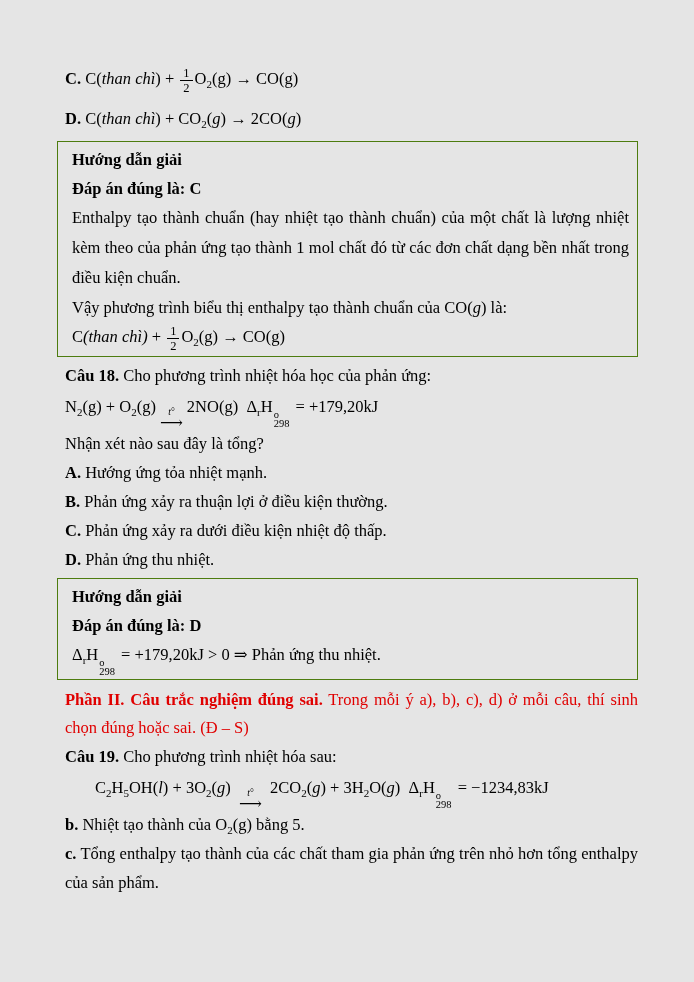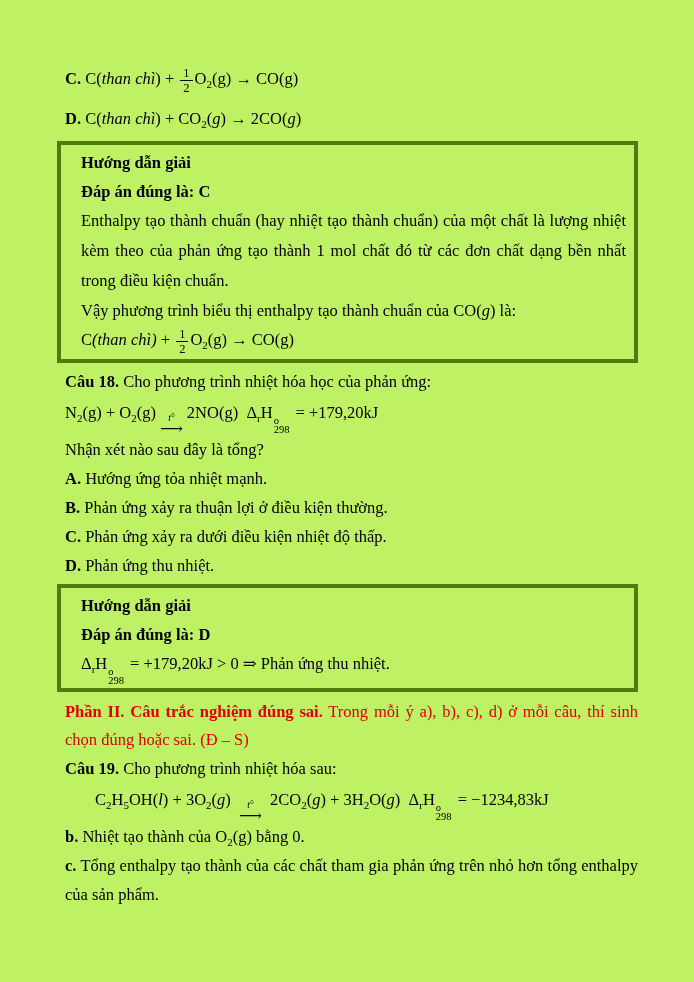--- a/index.html
+++ b/index.html
@@ -1,33 +1,33 @@
 <!DOCTYPE html>
 <html><head>
 <meta charset="utf-8">
 <style>
   html,body{margin:0;padding:0;background:#ffffff;}
   .page{
-    position:relative;width:694px;height:982px;background:#bef264;overflow:hidden;
+    position:relative;width:694px;height:982px;background:#e5e5e5;overflow:hidden;
     font-family:"Liberation Serif","DejaVu Serif",serif;
     font-size:16.5px;color:#000000;
   }
   .content{padding:56px 56px 0 57px;}
   .line{line-height:29px;padding-left:8px;}
   .b{font-weight:bold;}
   .i{font-style:italic;}
   .red{color:#e00000;}
   .sb{font-size:11px;vertical-align:-4px;line-height:0;}
   .eq{line-height:33px;}
   .eq-tall{line-height:46px;}
   .para{line-height:30px;text-align:justify;}
   .just{text-align:justify;}
   .hdr{line-height:28px;text-align:justify;}
   .opt{line-height:29px;}
-  .solution-box{border:4px solid #4d7c0f;padding:3px 8px 3px 12px;margin:8px 0 4px 0;}
+  .solution-box{border:1px solid #4d7c0f;padding:3px 8px 3px 6px;margin:8px 0 4px 0;}
   .solution-box .line{line-height:29px;}
   .solution-box .para{line-height:30px;}
   .mt2{margin-top:2px;}
   .mt4{margin-top:4px;}
   .box2{margin:4px 0 6px 0;}
   .frac{
     display:inline-flex;flex-direction:column;align-items:center;
     vertical-align:middle;font-size:12.5px;line-height:1.12;margin:0 2px;font-style:normal;
   }
   .frac .num,.frac .den{padding:0 3px;}
@@ -86,16 +86,16 @@
       </div>
       <div class="line hdr"><span class="b red">Phần II. Câu trắc nghiệm đúng sai.</span><span class="red"> Trong mỗi ý a), b), c), d) ở mỗi câu, thí sinh chọn đúng hoặc sai. (Đ – S)</span></div>
       <div class="line"><span class="b">Câu 19.</span><span> Cho phương trình nhiệt hóa sau:</span></div>
       <div class="line eq" style="padding-left: 38px;"><span>C</span><span class="sb">2</span><span>H</span><span class="sb">5</span><span>OH(</span><span class="i">l</span><span>) + 3O</span><span class="sb">2</span><span>(</span><span class="i">g</span><span>) </span><span class="rarrow">
           <span class="arw-label">t°</span>
           <span class="arw-glyph">⟶</span>
         </span><span> 2CO</span><span class="sb">2</span><span>(</span><span class="i">g</span><span>) + 3H</span><span class="sb">2</span><span>O(</span><span class="i">g</span><span>)&nbsp;&nbsp;</span><span>Δ</span><span class="sb">r</span><span>H</span><span class="stack">
           <span class="stk-sup">o</span>
           <span class="stk-sub">298</span>
         </span><span>&nbsp;= −1234,83kJ</span></div>
-      <div class="line"><span class="b">b.</span><span> Nhiệt tạo thành của O</span><span class="sb">2</span><span>(g) bằng 0.</span></div>
+      <div class="line"><span class="b">b.</span><span> Nhiệt tạo thành của O</span><span class="sb">2</span><span>(g) bằng 5.</span></div>
       <div class="line just"><span class="b">c.</span><span> Tổng enthalpy tạo thành của các chất tham gia phản ứng trên nhỏ hơn tổng enthalpy của sản phẩm.</span></div>
     </div>
 </div>
 
 </body></html>

